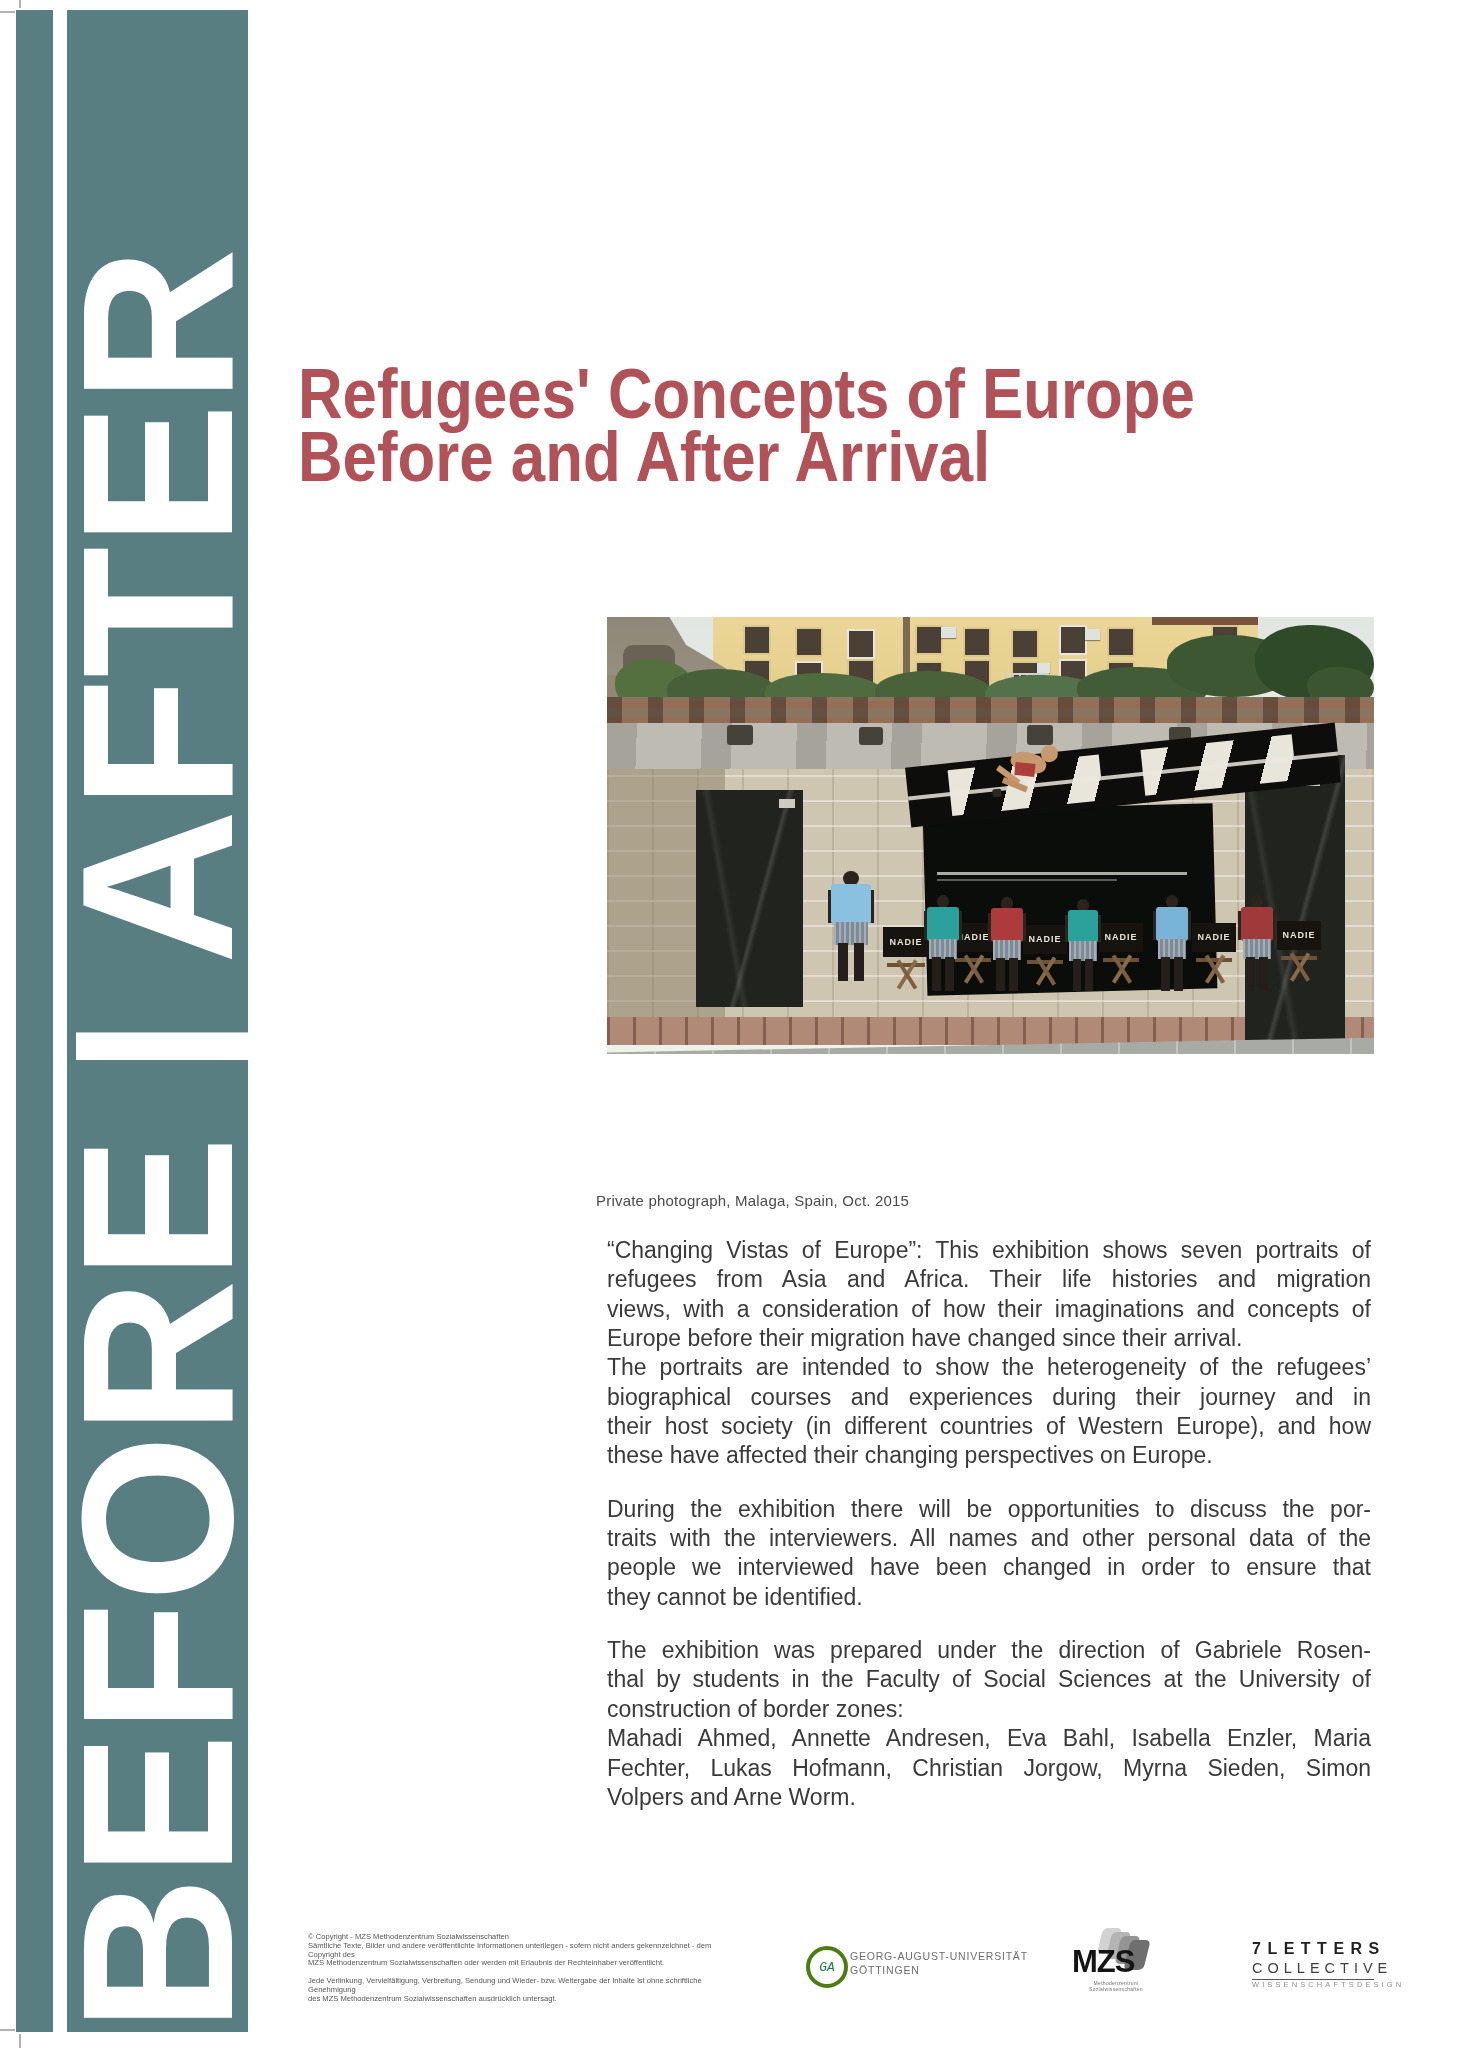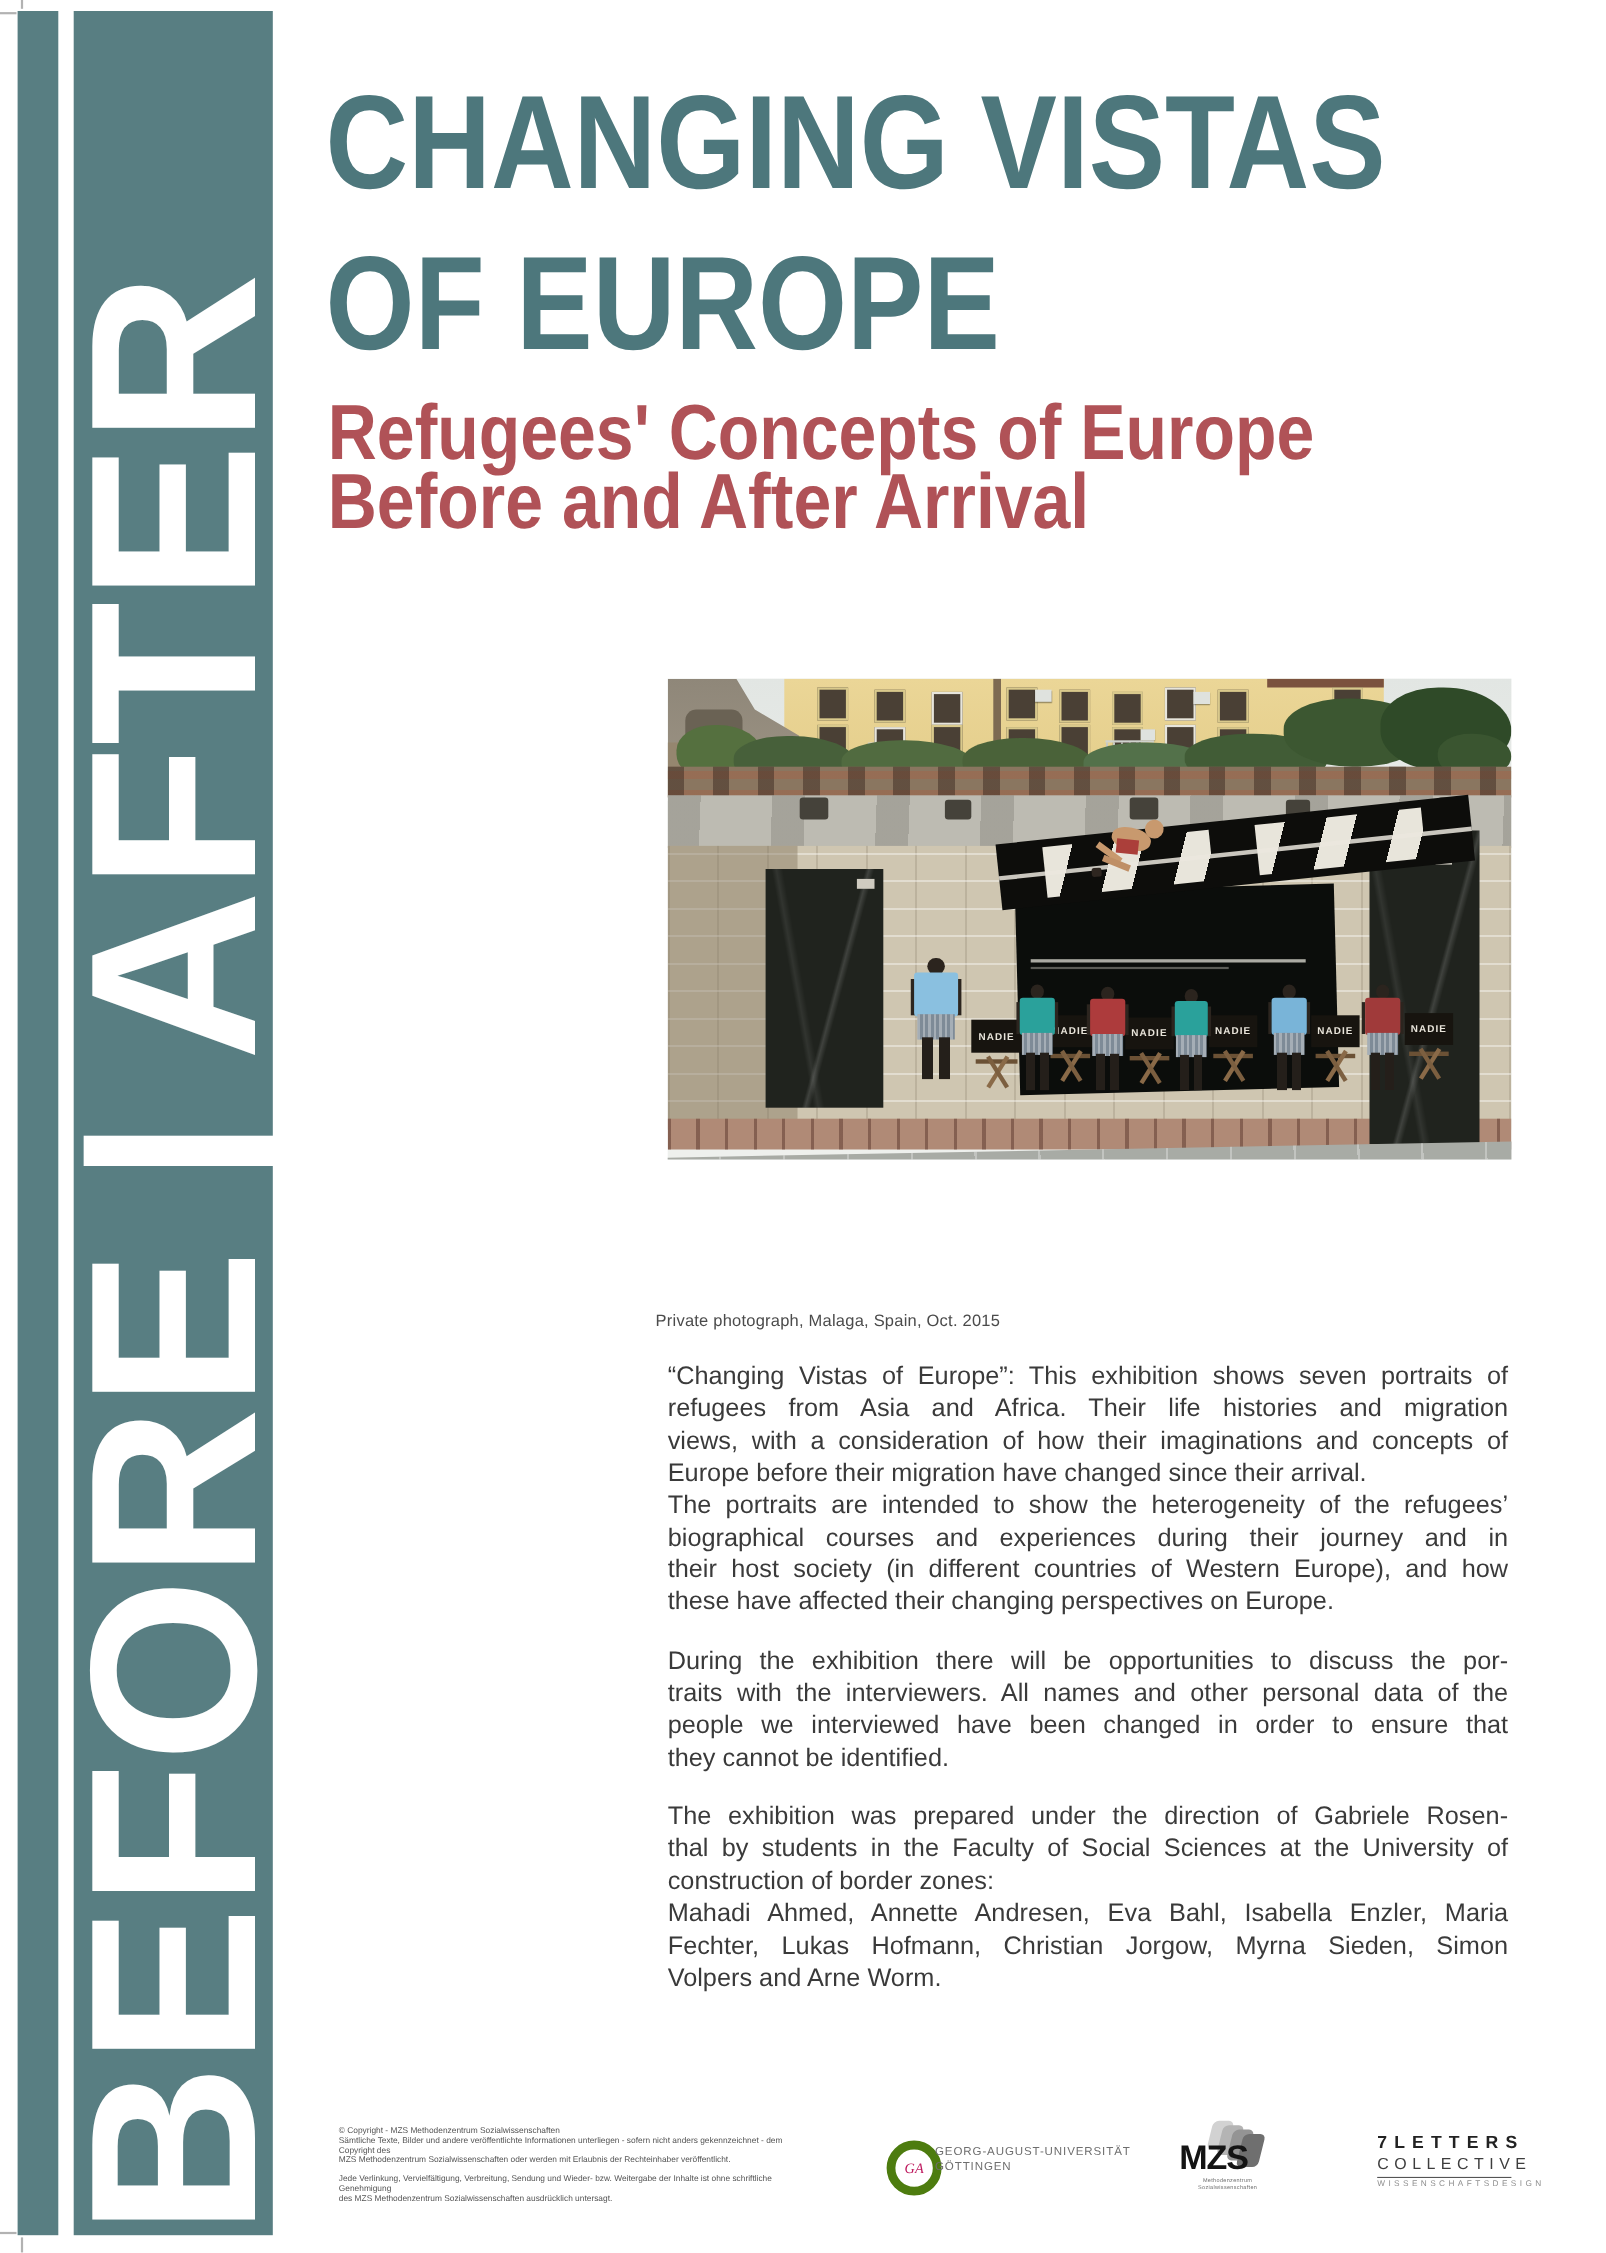--- a/index.html
+++ b/index.html
@@ -103,22 +103,22 @@
                font-size:23px; line-height:29.35px; }
   .para { margin:0 0 24px 0; }
   .pline { text-align:left; white-space:normal; }
   .pline.just { text-align:justify; text-align-last:justify; }
 
   
   .copyright { position:absolute; left:308px; top:1933px; width:420px; color:#555555;
                font-size:7.6px; line-height:8.8px; }
   .copyright .grp { margin-bottom:9px; }
   .uni-logo { position:absolute; left:806px; top:1944px; width:230px; height:44px; }
-  .uni-seal { position:absolute; left:0; top:2px; width:34px; height:34px; border:8px solid #4d7c0f;
-              border-radius:50%; color:#be185d; font-family:Liberation Serif, serif; font-style:italic;
+  .uni-seal { position:absolute; left:0; top:2px; width:34px; height:34px; border:4px solid #4d7c0f;
+              border-radius:50%; color:#15803d; font-family:Liberation Mono, monospace; font-style:italic;
               font-size:13px; display:flex; align-items:center; justify-content:center; overflow:hidden; }
   .uni-text { position:absolute; left:44px; top:6px; color:#6e6e6e; font-size:10.5px;
               letter-spacing:.8px; line-height:13.5px; white-space:nowrap; }
   .mzs-logo { position:absolute; left:1072px; top:1928px; width:90px; height:62px; }
   .mzs-sh { position:absolute; border-radius:5px; transform:skewX(-14deg); }
   .mzs-word { position:absolute; left:0; top:16px; font-size:31px; font-weight:bold; color:#141414;
               letter-spacing:-1px; }
   .mzs-cap { position:absolute; left:-6px; top:52px; width:100px; font-size:5px; color:#6f6f6f;
              text-align:center; letter-spacing:.3px; }
   .letters-logo { position:absolute; left:1252px; top:1940px; width:130px; }
@@ -137,24 +137,20 @@
   <div class="cm" style="left:0;top:2029px;width:15px;height:1.5px;"></div>
   <div class="cm" style="left:19px;top:2034px;width:1.5px;height:14px;"></div>
 
   <div class="bar-thin"></div>
   <div class="bar-wide">
     <div class="vtext-wrap">
       <div class="vtext">BEFORE | AFTER</div>
     </div>
   </div>
 
-  <div class="title">
-    <div><span class="tline">CHANGING VISTAS</span></div>
-    <div><span class="tline">OF EUROPE</span></div>
-  </div>
   <div class="subtitle">
     <div><span class="tline">Refugees' Concepts of Europe</span></div>
     <div><span class="tline">Before and After Arrival</span></div>
   </div>
 
   <div class="photo">
     <div class="ph-bld"></div>
     <div class="ph-roof"></div>
     <div class="ph-pipe"></div>
     <div id="windows">

